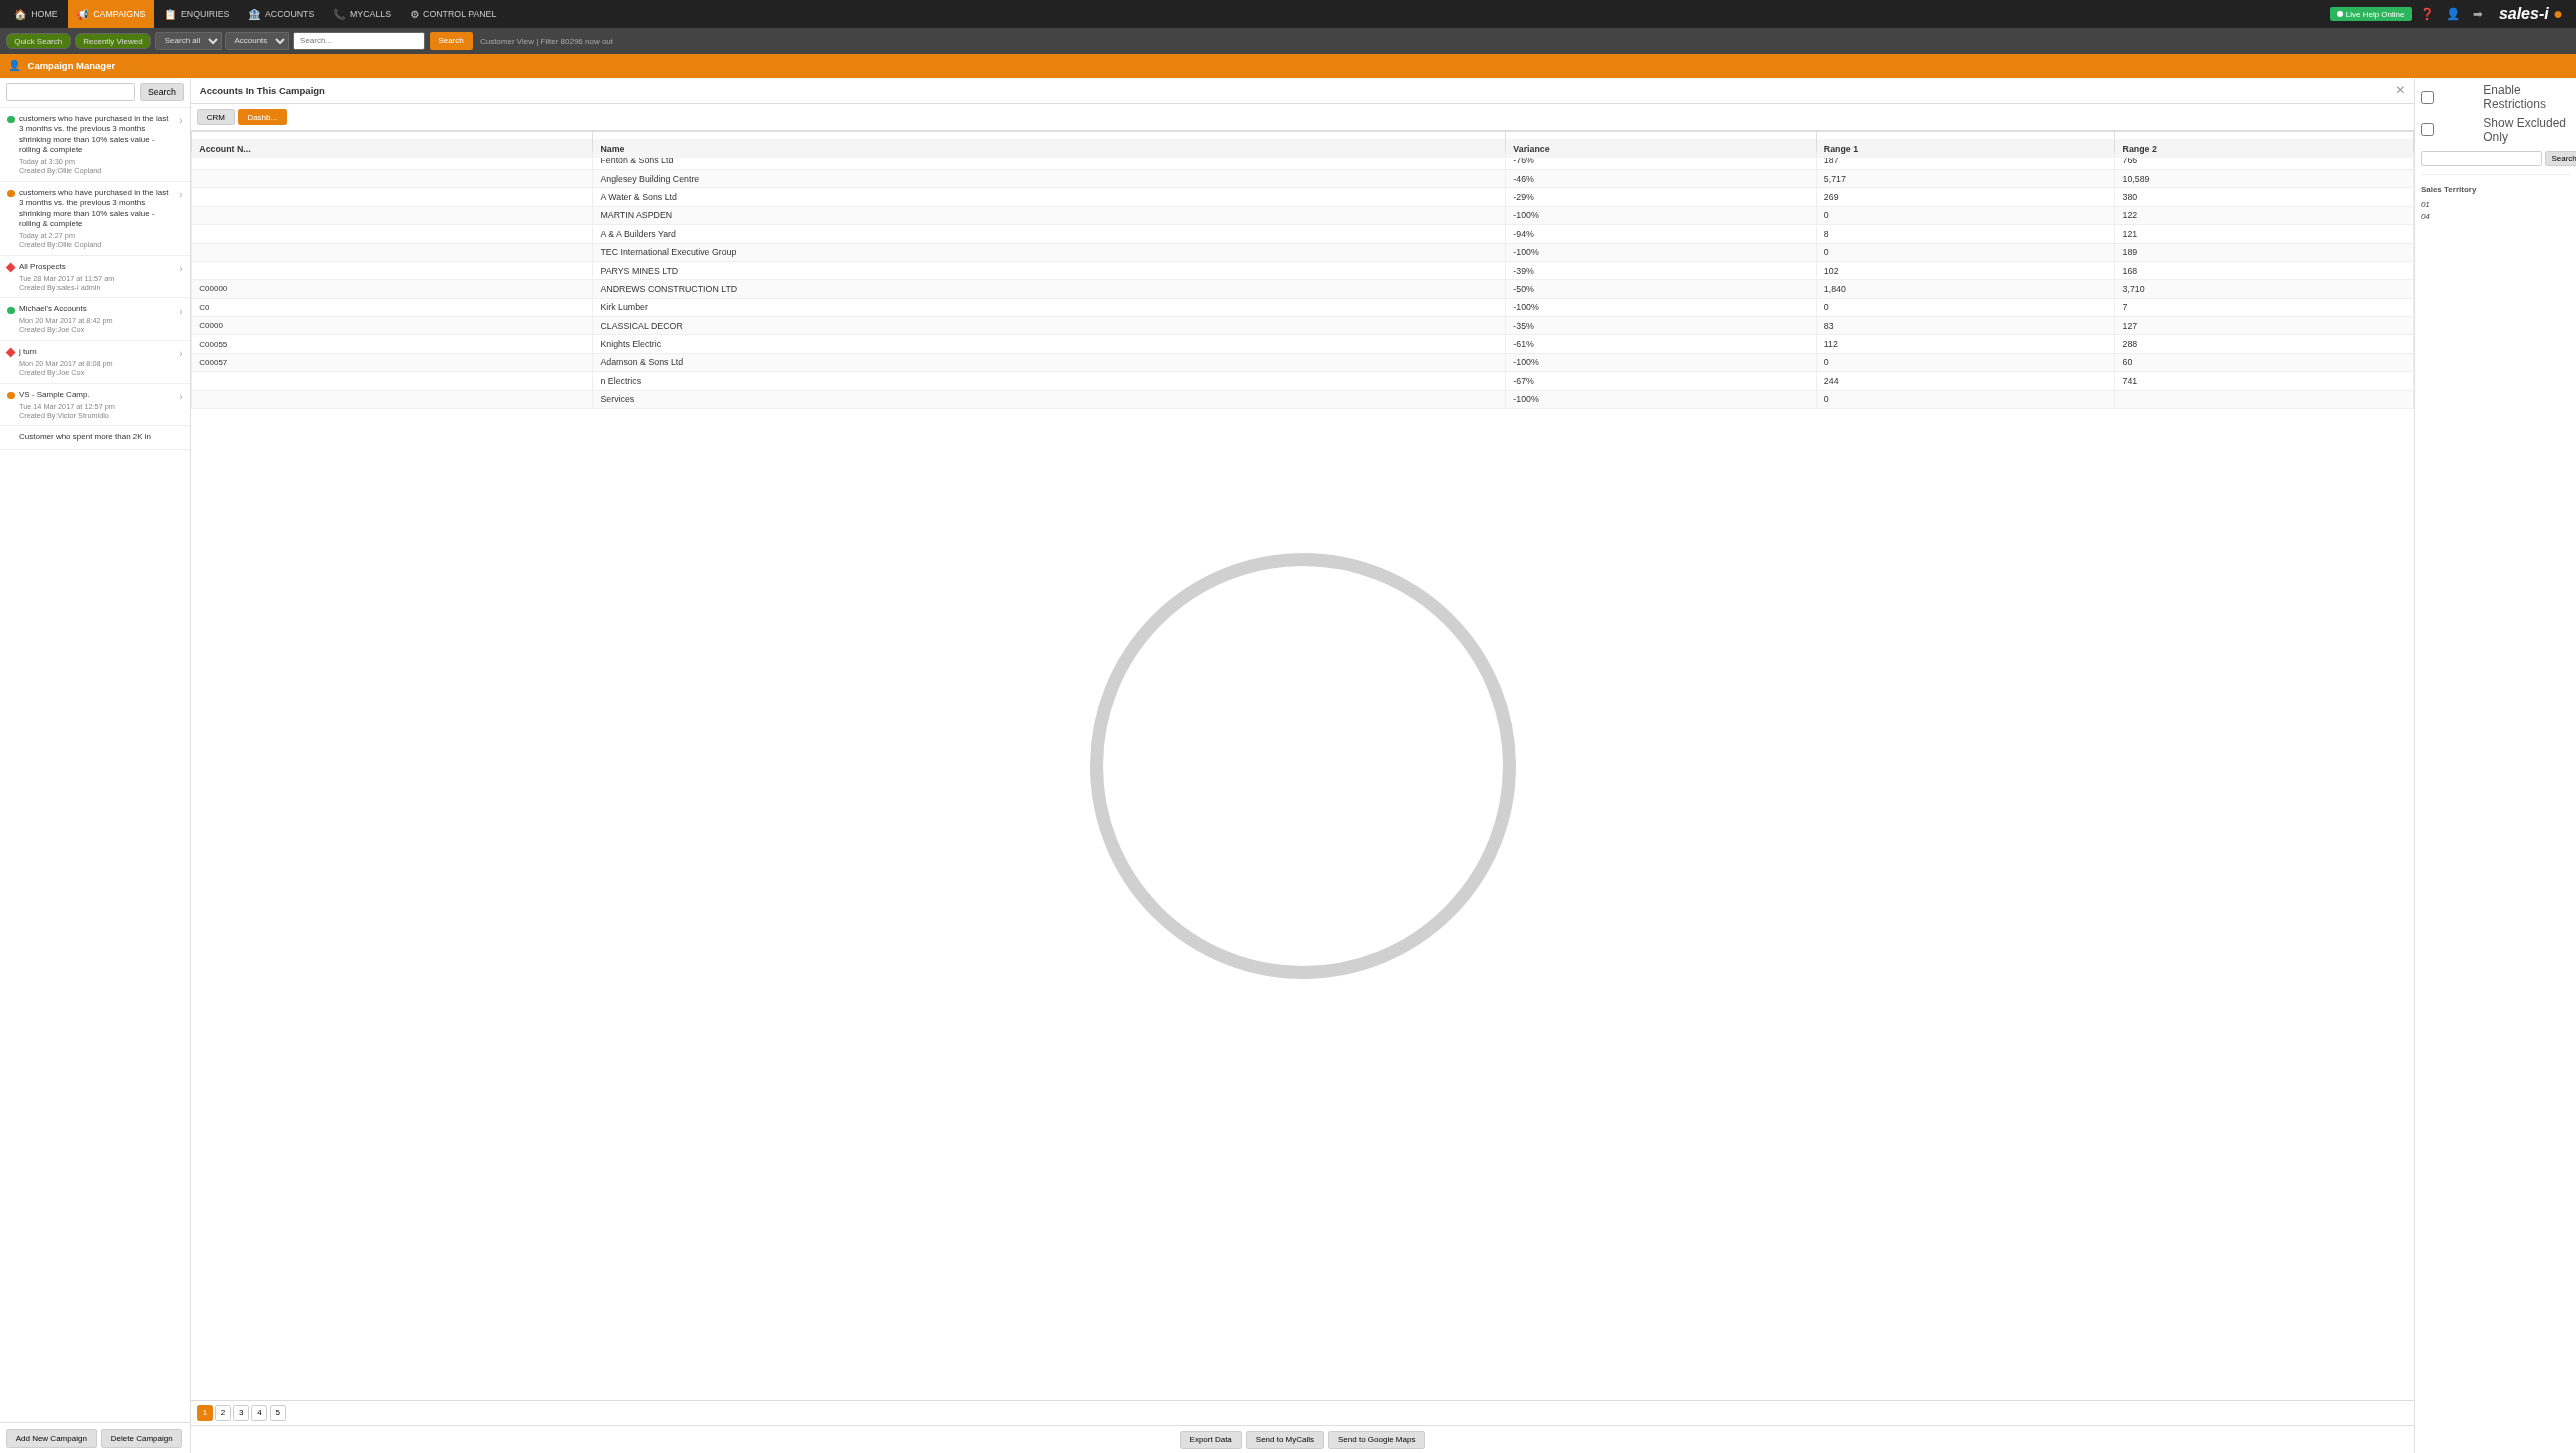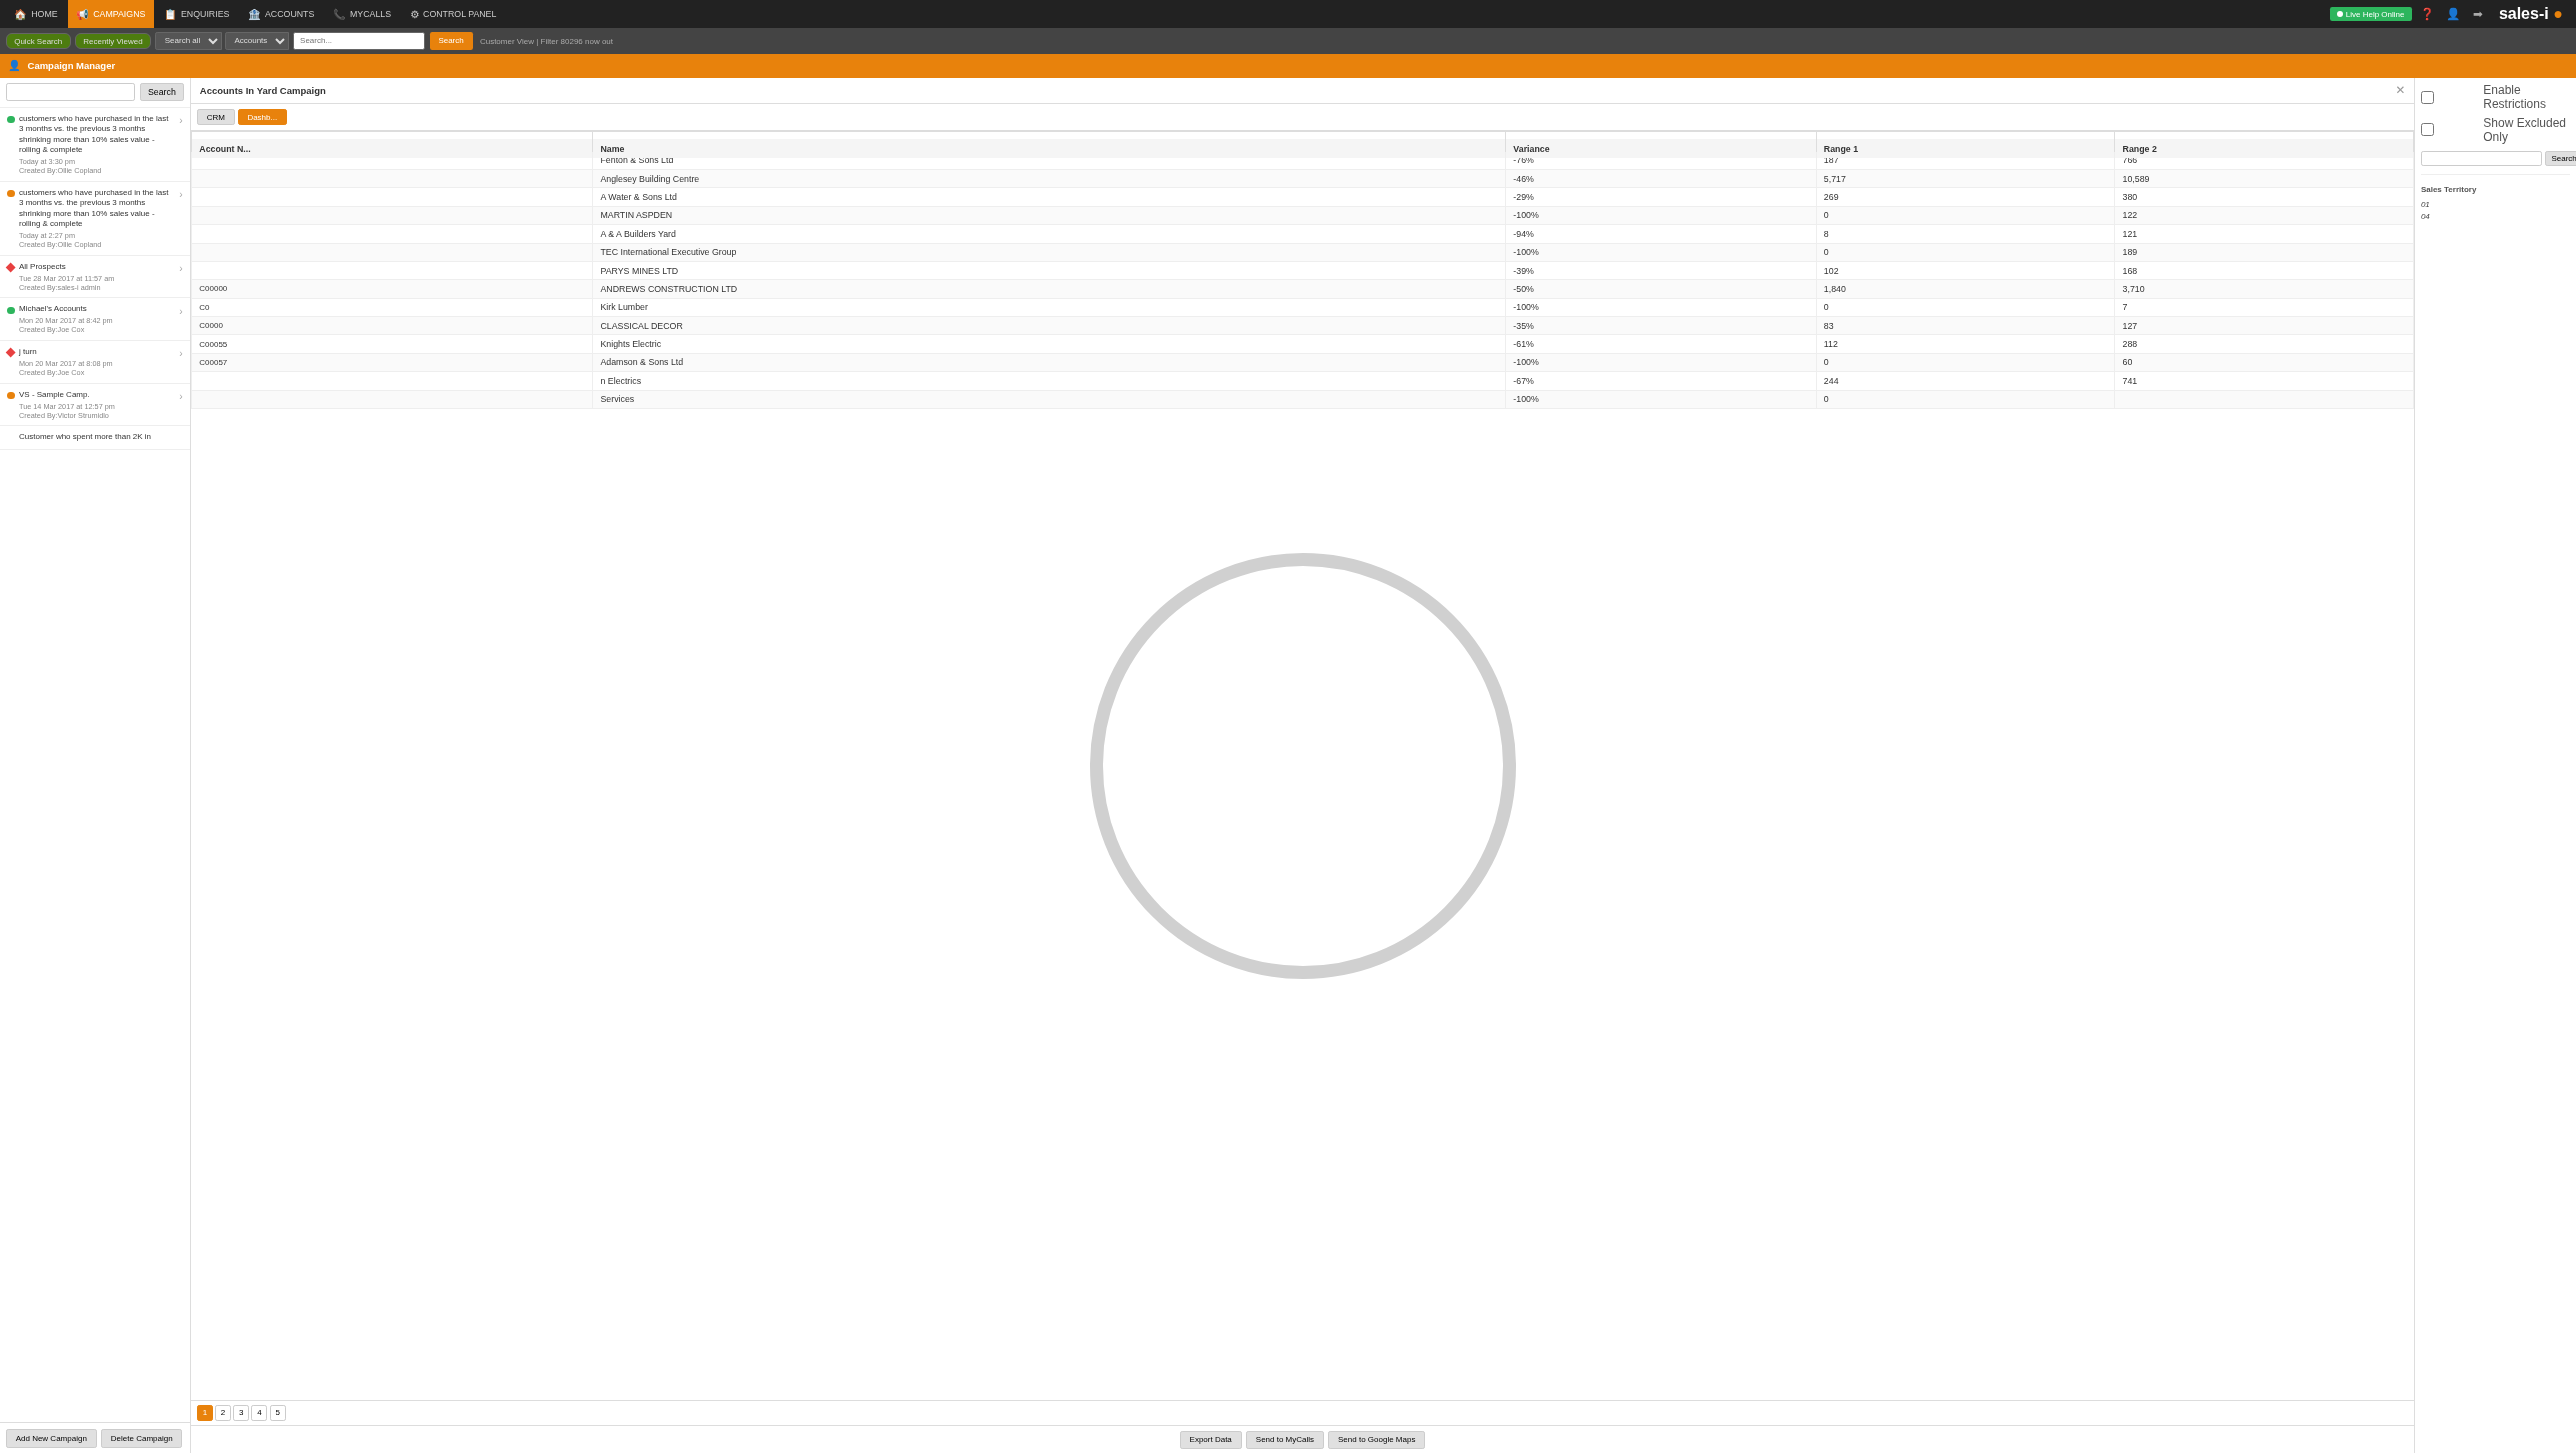--- a/index.html
+++ b/index.html
@@ -49,20 +49,21 @@
     .nav-icon-btn {
       color: #aaa;
       font-size: 11.7px;
       cursor: pointer;
       padding: 2.9px;
     }
     .logo-area {
       display: flex;
       align-items: flex-end;
       padding: 0 7.3px;
+      font-style: italic;
     }
     .logo-text {
       font-size: 16px;
       font-weight: bold;
       color: #fff;
     }
     .logo-text span { color: #e8820c; }
 
     
     .search-bar {
@@ -562,21 +563,21 @@
       <button>Add New Campaign</button>
       <button>Delete Campaign</button>
     </div>
   </div>
 
   <div class="right-content">
 
     <div class="accounts-section">
 
       <div class="accounts-header">
-        <span>Accounts In Yard Campaign</span>
+        <span>Accounts In This Campaign</span>
         <button class="close-btn">✕</button>
       </div>
 
       <div class="accounts-tabs">
         <button class="accounts-tab">CRM</button>
         <button class="accounts-tab active">Dashb...</button>
       </div>
 
       <div class="table-wrapper">
         <table class="accounts-table">

